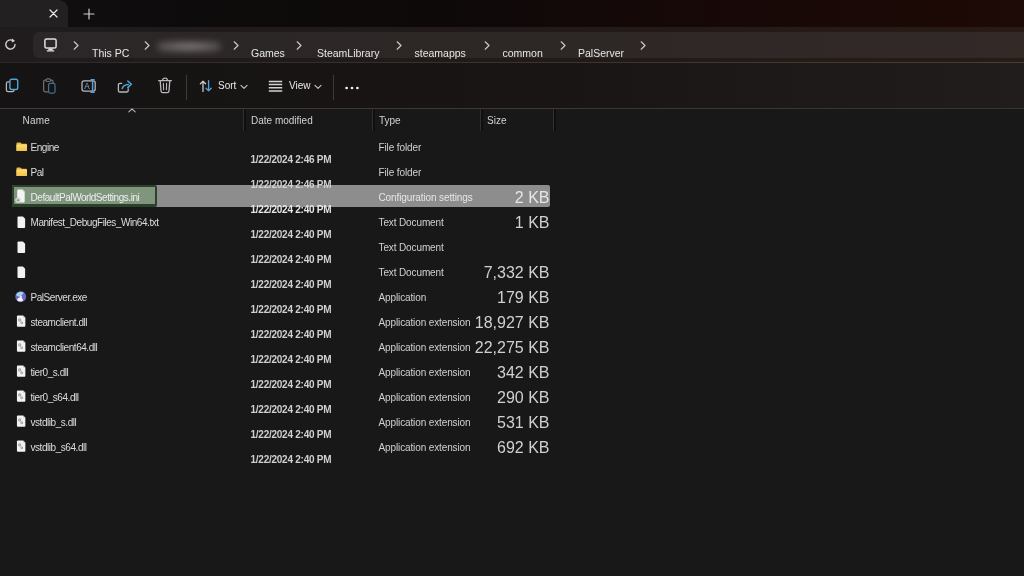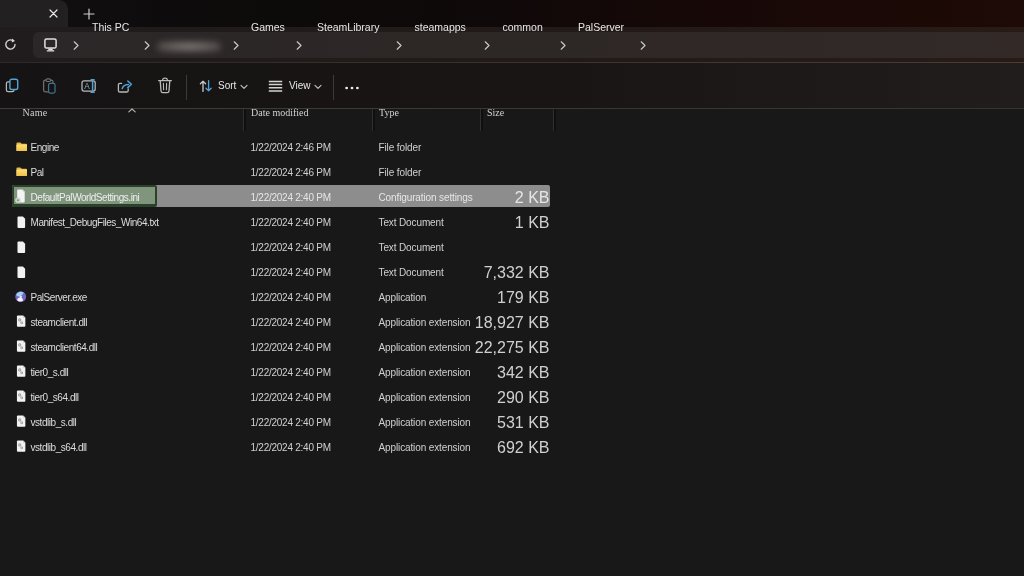--- a/index.html
+++ b/index.html
@@ -10,39 +10,39 @@
   svg { display:block; }
   #tabbar { left:0; top:0; width:1024px; height:27px;
     background:linear-gradient(90deg,#121011 0px,#0d0b0b 180px,#0e0909 450px,#170807 720px,#1e0a06 1024px); }
   #activetab { left:0; top:0; width:68px; height:27px; background:#232021;
     border-top-right-radius:9px; }
   #addrrow { left:0; top:27px; width:1024px; height:36px;
     background:linear-gradient(90deg,#201c1d 0px,#211a18 500px,#281b16 1024px); }
   #addrpill { left:33px; top:32px; width:991px; height:26px;
     border-radius:6px 0 0 6px;
     background:linear-gradient(90deg,#2b2728 0px,#2d2725 500px,#332a28 1024px); }
-  .crumb { top:9px; height:44px; line-height:37px; font-size:10.5px; color:#e6e6e6; }
+  .crumb { top:35px; height:44px; line-height:37px; font-size:10.5px; color:#e6e6e6; }
   .chev { top:41px; }
   #blurblob { left:157px; top:40.5px; width:64px; height:11px; border-radius:6px;
     background:radial-gradient(ellipse at 50% 50%, rgba(172,165,160,0.66), rgba(135,128,124,0.42) 70%, rgba(120,114,110,0));
     filter:blur(3px); }
   #toolbar { left:0; top:63px; width:1024px; height:45px;
     background:linear-gradient(90deg,#161314 0px,#191514 550px,#201d1c 1024px); }
   #hline1 { left:0; top:107.5px; width:1024px; height:1.5px; background:linear-gradient(90deg,#403c3c,#363333); }
   .tsep { top:75px; width:1px; height:25px; background:#3d3a3a; }
   .tlabel { top:63px; height:45px; line-height:46px; font-size:10px; color:#e8e8e8; }
-  .hlabel { top:101px; height:22px; line-height:23px; font-size:10px; color:#d2d2d2;font-family:Liberation Serif, serif; }
+  .hlabel { top:109px; height:22px; line-height:23px; font-size:10px; color:#d2d2d2; }
   .hsep { top:109px; width:3px; height:22px;
     background:linear-gradient(90deg, rgba(95,90,86,0.35) 0 1px, rgba(14,13,13,0.85) 1px 100%); }
   .row { left:0; width:554px; height:25px; }
   .ricon { position:absolute; }
   .rname { position:absolute; left:30.5px; top:0; height:25px; line-height:25px;
     font-size:10px; letter-spacing:-0.45px; color:#dcdcdc; white-space:nowrap; }
-  .rdate { position:absolute; left:250.5px; top:0; height:25px; line-height:25px;
-    font-size:10px; letter-spacing:-0.25px; color:#d0d0d0; white-space:nowrap; }
+  .rdate { position:absolute; left:250.5px; top:12px; height:25px; line-height:25px;
+    font-size:10px; letter-spacing:-0.25px; color:#d0d0d0; white-space:nowrap;font-weight:bold; }
   .rtype { position:absolute; left:378.5px; top:0; height:25px; line-height:25px;
     font-size:10px; letter-spacing:-0.12px; color:#d0d0d0; white-space:nowrap; }
   .rsize { position:absolute; left:420px; top:0; width:129.5px; height:25px; line-height:25px;
     font-size:16px; color:#d0d0d0; text-align:right; }
   #selgray { left:12px; top:184.5px; width:538px; height:22px; background:#8d8d8d; border-radius:2px; }
   #selgreen { left:12px; top:184.5px; width:144.5px; height:22.5px; background:#7f957c;
     border:2px solid #2c412c; border-bottom-width:3.5px; border-radius:2px; }
   .selname { color:#efefef; }
   .seltxt { color:#e6e6e6; }
 </style>

